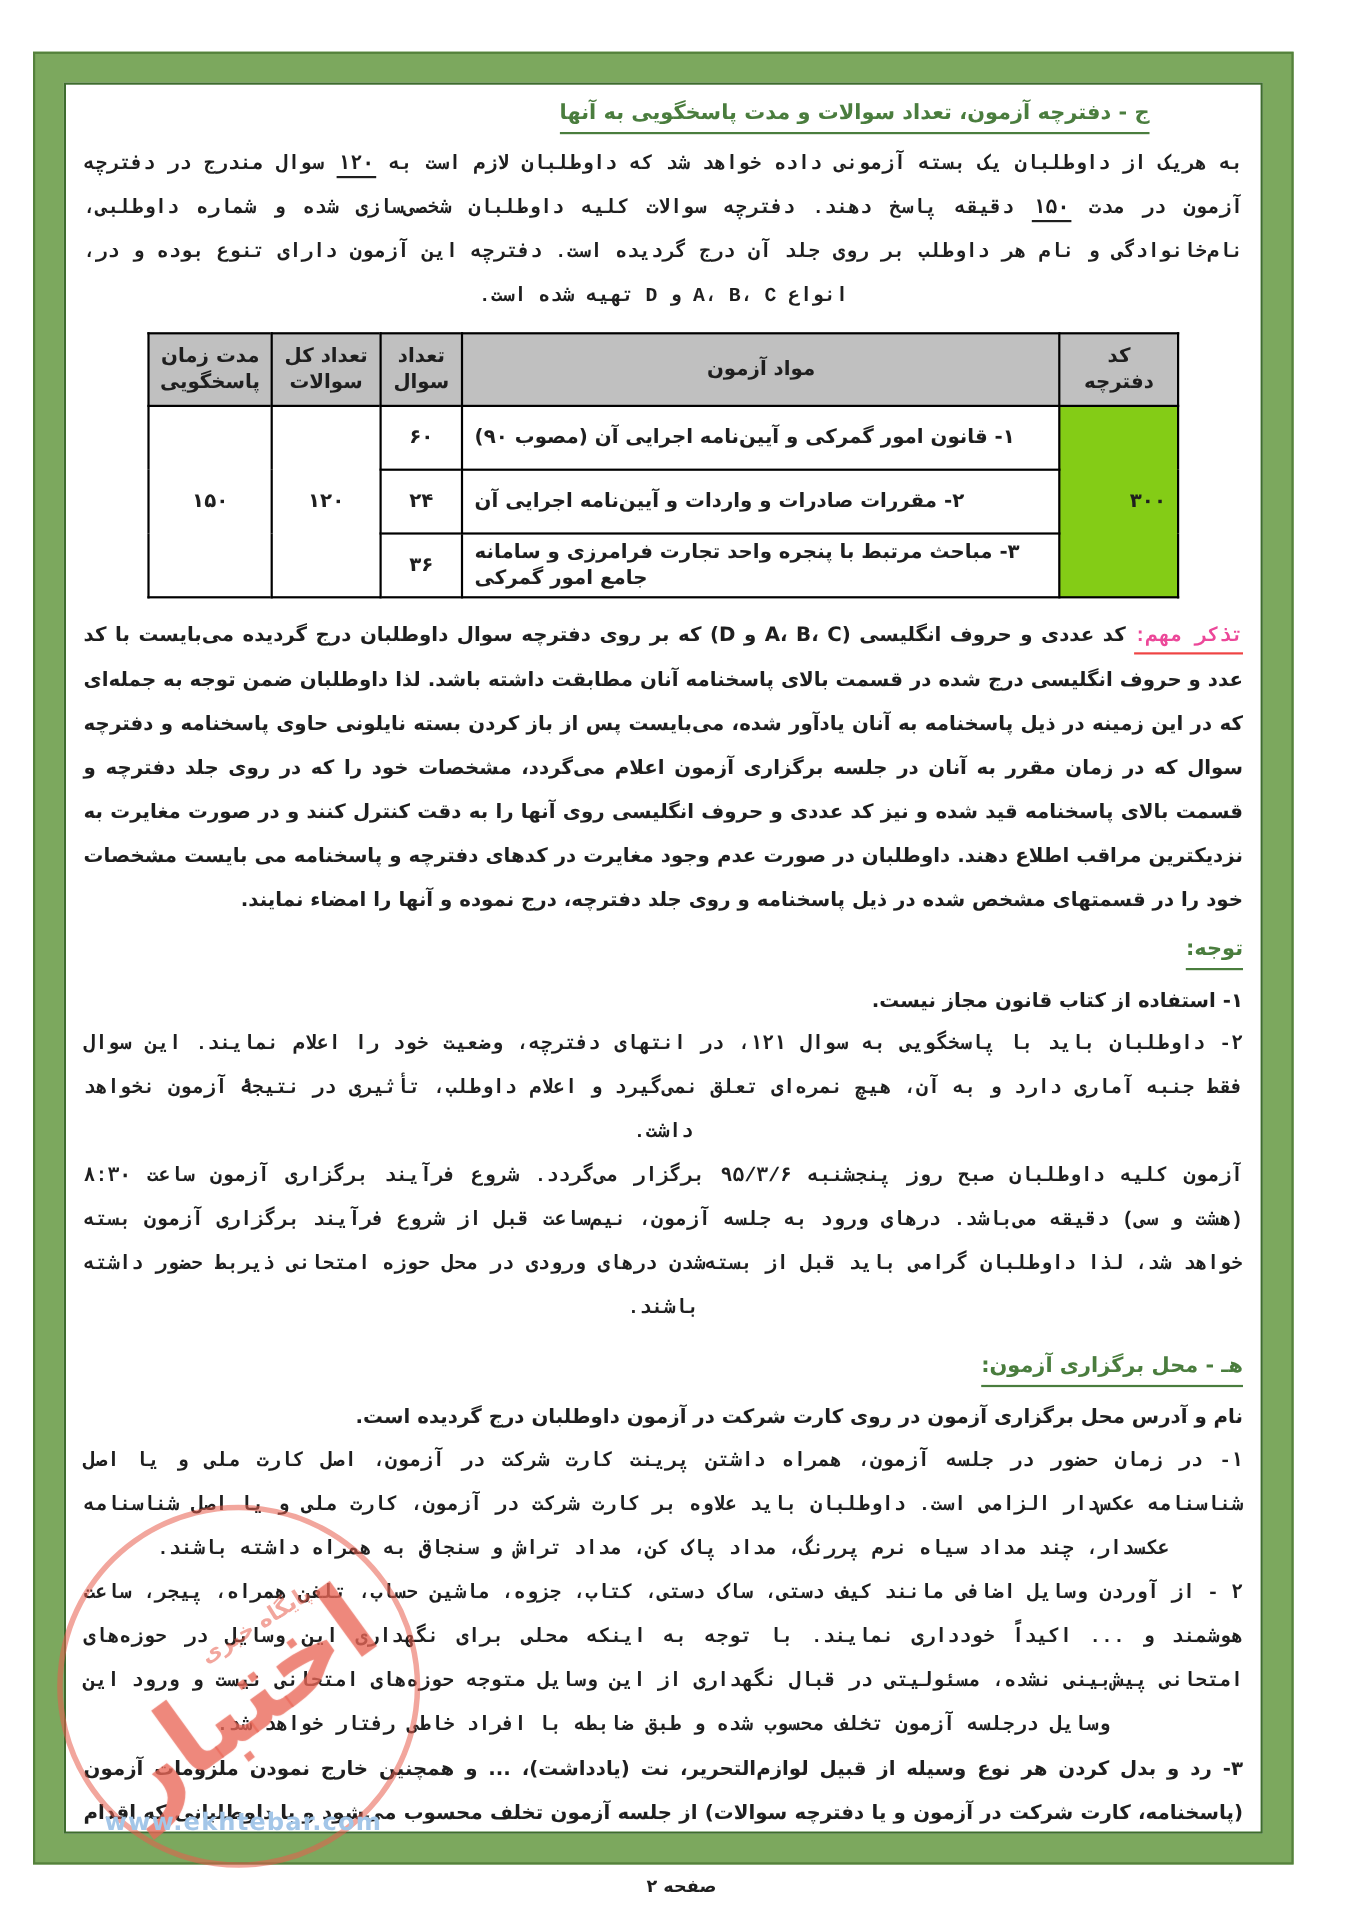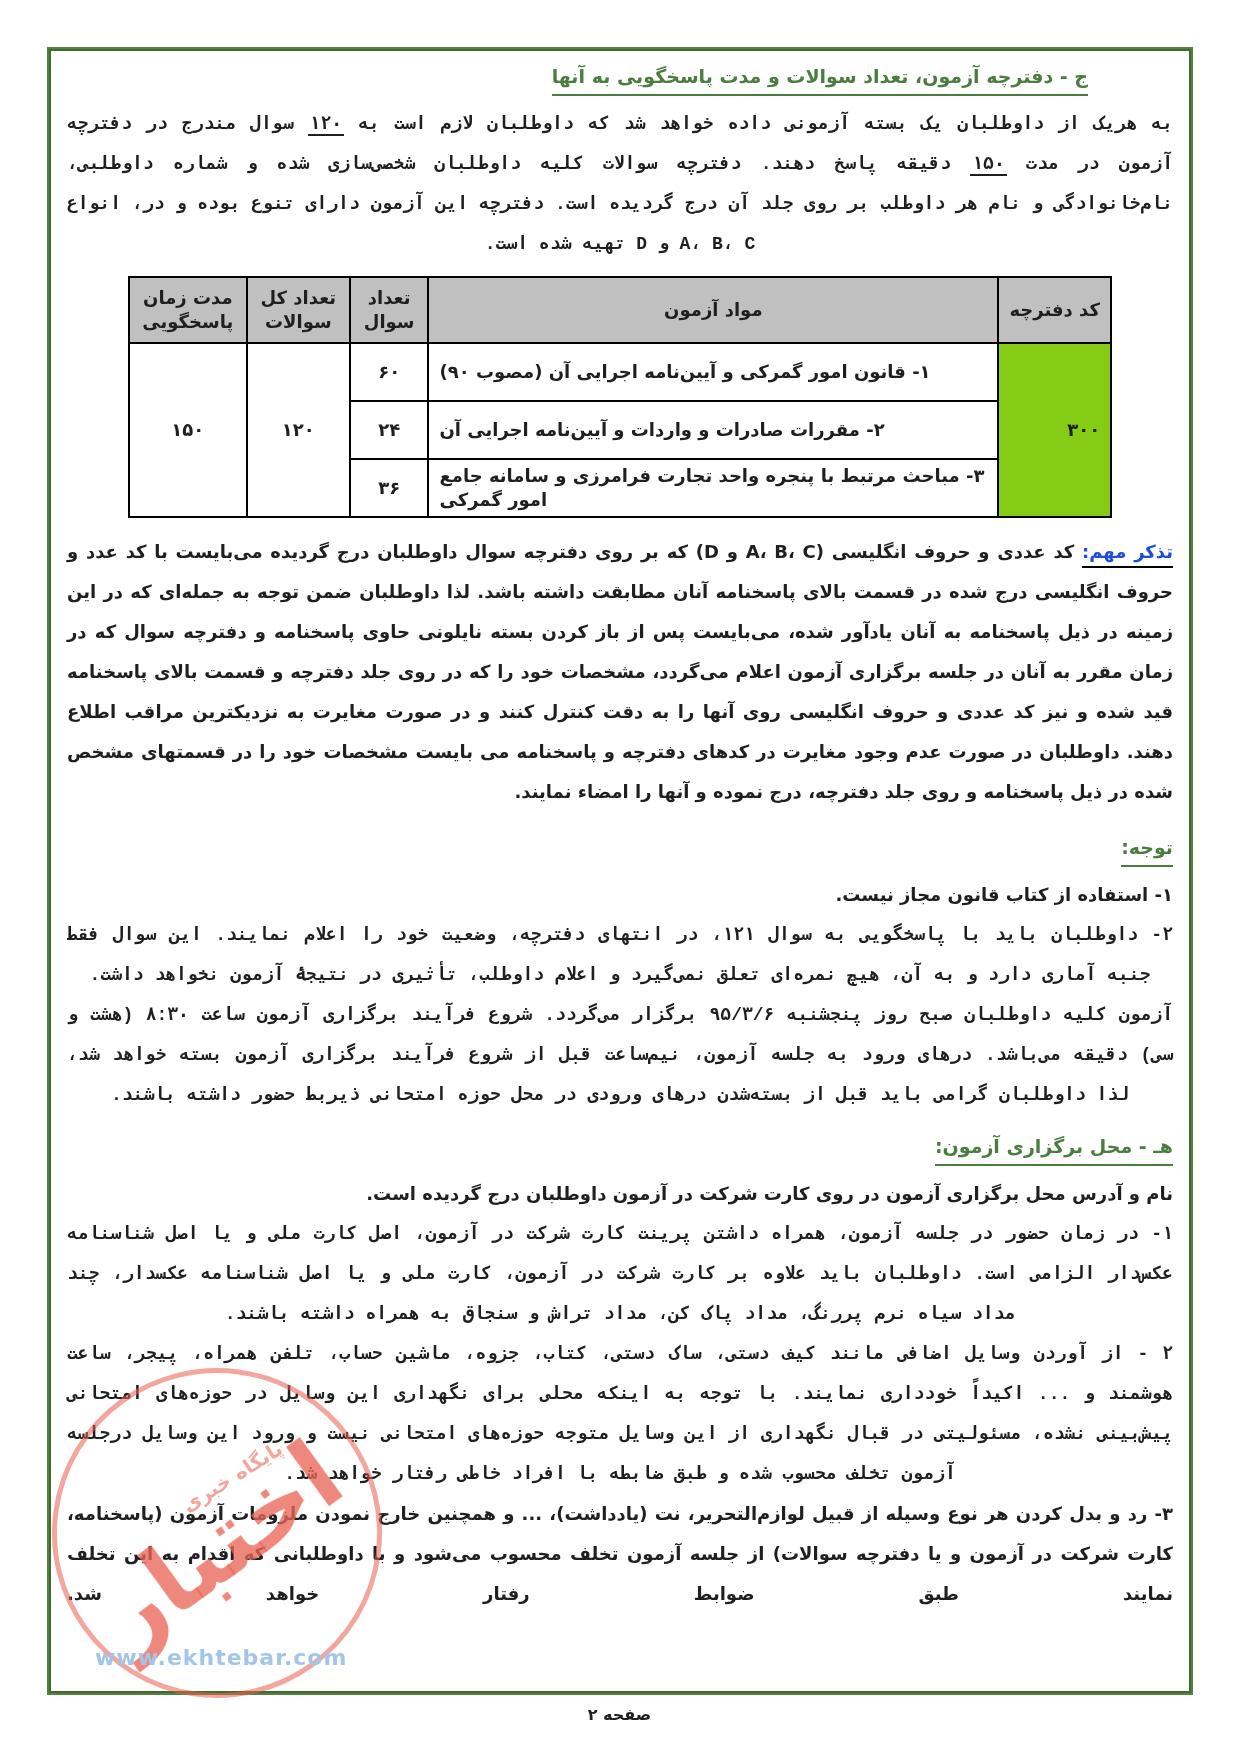--- a/index.html
+++ b/index.html
@@ -3,23 +3,23 @@
 <meta charset="utf-8">
 <style>
   html,body{margin:0;padding:0;background:#ffffff;}
   body{
     width:1239px;height:1754px;position:relative;
     font-family:"DejaVu Sans",sans-serif;
     color:#1f1f1f;
     overflow:hidden;
   }
   .frame{
-    position:absolute;left:47px;top:47px;width:1146px;height:1648px;
+    position:absolute;left:30px;top:47px;width:1146px;height:1648px;
     background:#7ca85e;border:2px solid #55813c;
-    padding:0;box-sizing:border-box;
+    padding:26px;box-sizing:border-box;
   }
   .frame-inner{
     background:#ffffff;border:2px solid #3e6c2e;
     height:100%;box-sizing:border-box;
     padding:12px 16px 0 16px;
     overflow:hidden;
   }
   .sec-heading{
     margin:0 0 8px 0;
     font-size:19px;font-weight:bold;color:#4a7d3e;
@@ -31,21 +31,21 @@
   .sec-heading.indent{margin-right:85px;}
   .mt{margin-top:18px;}
   .para{
     margin:0;font-size:18px;font-weight:bold;line-height:40px;
     text-align:justify;
   }
   .last-center{text-align-last:center;font-family:Liberation Mono, monospace;}
   .last-justify{text-align-last:justify;}
   .uline{border-bottom:2px solid #1f1f1f;padding:0 2px;}
   .note-label{
-    color:#1d4ed8;border-bottom:2px solid #000000;padding-bottom:4px;font-weight:bold;
+    color:#ec4899;border-bottom:2px solid #ef4444;padding-bottom:4px;font-weight:bold;font-family:Liberation Mono, monospace;
   }
   
   table.exam{
     border-collapse:collapse;width:89%;margin:12px auto 14px auto;
     font-size:18px;font-weight:bold;table-layout:fixed;
   }
   table.exam th,table.exam td{
     border:2px solid #000;line-height:24px;padding:4px 10px;
   }
   table.exam th{background:#c0c0c0;text-align:center;vertical-align:middle;height:56px;}
@@ -124,21 +124,21 @@
         </tr>
         <tr>
           <td class="subject-cell">۳- مباحث مرتبط با پنجره واحد تجارت فرامرزی و سامانه جامع امور گمرکی</td>
           <td class="num-cell">۳۶</td>
         </tr>
       </tbody>
     </table>
 
     <p class="para"><span class="note-label">تذکر مهم:</span><span> کد عددی و حروف انگلیسی (A، B، C و D) که بر روی دفترچه سوال داوطلبان درج گردیده می‌بایست با کد عدد و حروف انگلیسی درج شده در قسمت بالای پاسخنامه آنان مطابقت داشته باشد. لذا داوطلبان ضمن توجه به جمله‌ای که در این زمینه در ذیل پاسخنامه به آنان یادآور شده، می‌بایست پس از باز کردن بسته نایلونی حاوی پاسخنامه و دفترچه سوال که در زمان مقرر به آنان در جلسه برگزاری آزمون اعلام می‌گردد، مشخصات خود را که در روی جلد دفترچه و قسمت بالای پاسخنامه قید شده و نیز کد عددی و حروف انگلیسی روی آنها را به دقت کنترل کنند و در صورت مغایرت به نزدیکترین مراقب اطلاع دهند. داوطلبان در صورت عدم وجود مغایرت در کدهای دفترچه و پاسخنامه می بایست مشخصات خود را در قسمتهای مشخص شده در ذیل پاسخنامه و روی جلد دفترچه، درج نموده و آنها را امضاء نمایند.</span></p>
 
-    <h2 class="sec-heading" style="margin-top:22px;"><span class="hline">توجه:</span></h2>
+    <h2 class="sec-heading" style="margin-top:10px;"><span class="hline">توجه:</span></h2>
     <p class="para">۱- استفاده از کتاب قانون مجاز نیست.</p>
     <p class="para last-center">۲- داوطلبان باید با پاسخگویی به سوال ۱۲۱، در انتهای دفترچه، وضعیت خود را اعلام نمایند. این سوال فقط جنبه آماری دارد و به آن، هیچ نمره‌ای تعلق نمی‌گیرد و اعلام داوطلب، تأثیری در نتیجۀ آزمون نخواهد داشت.</p>
 
     <p class="para last-center">آزمون کلیه داوطلبان صبح روز پنجشنبه ۹۵/۳/۶ برگزار می‌گردد. شروع فرآیند برگزاری آزمون ساعت ۸:۳۰ (هشت و سی) دقیقه می‌باشد. درهای ورود به جلسه آزمون، نیم‌ساعت قبل از شروع فرآیند برگزاری آزمون بسته خواهد شد، لذا داوطلبان گرامی باید قبل از بسته‌شدن درهای ورودی در محل حوزه امتحانی ذیربط حضور داشته باشند.</p>
 
     <h2 class="sec-heading mt"><span class="hline">هـ - محل برگزاری آزمون:</span></h2>
     <p class="para">نام و آدرس محل برگزاری آزمون در روی کارت شرکت در آزمون داوطلبان درج گردیده است.</p>
 
     <p class="para last-center">۱- در زمان حضور در جلسه آزمون، همراه داشتن پرینت کارت شرکت در آزمون، اصل کارت ملی و یا اصل شناسنامه عکس‌دار الزامی است. داوطلبان باید علاوه بر کارت شرکت در آزمون، کارت ملی و یا اصل شناسنامه عکسدار، چند مداد سیاه نرم پررنگ، مداد پاک کن، مداد تراش و سنجاق به همراه داشته باشند.</p>
     <p class="para last-center">۲ - از آوردن وسایل اضافی مانند کیف دستی، ساک دستی، کتاب، جزوه، ماشین حساب، تلفن همراه، پیجر، ساعت هوشمند و ... اکیداً خودداری نمایند. با توجه به اینکه محلی برای نگهداری این وسایل در حوزه‌های امتحانی پیش‌بینی نشده، مسئولیتی در قبال نگهداری از این وسایل متوجه حوزه‌های امتحانی نیست و ورود این وسایل درجلسه آزمون تخلف محسوب شده و طبق ضابطه با افراد خاطی رفتار خواهد شد.</p>

